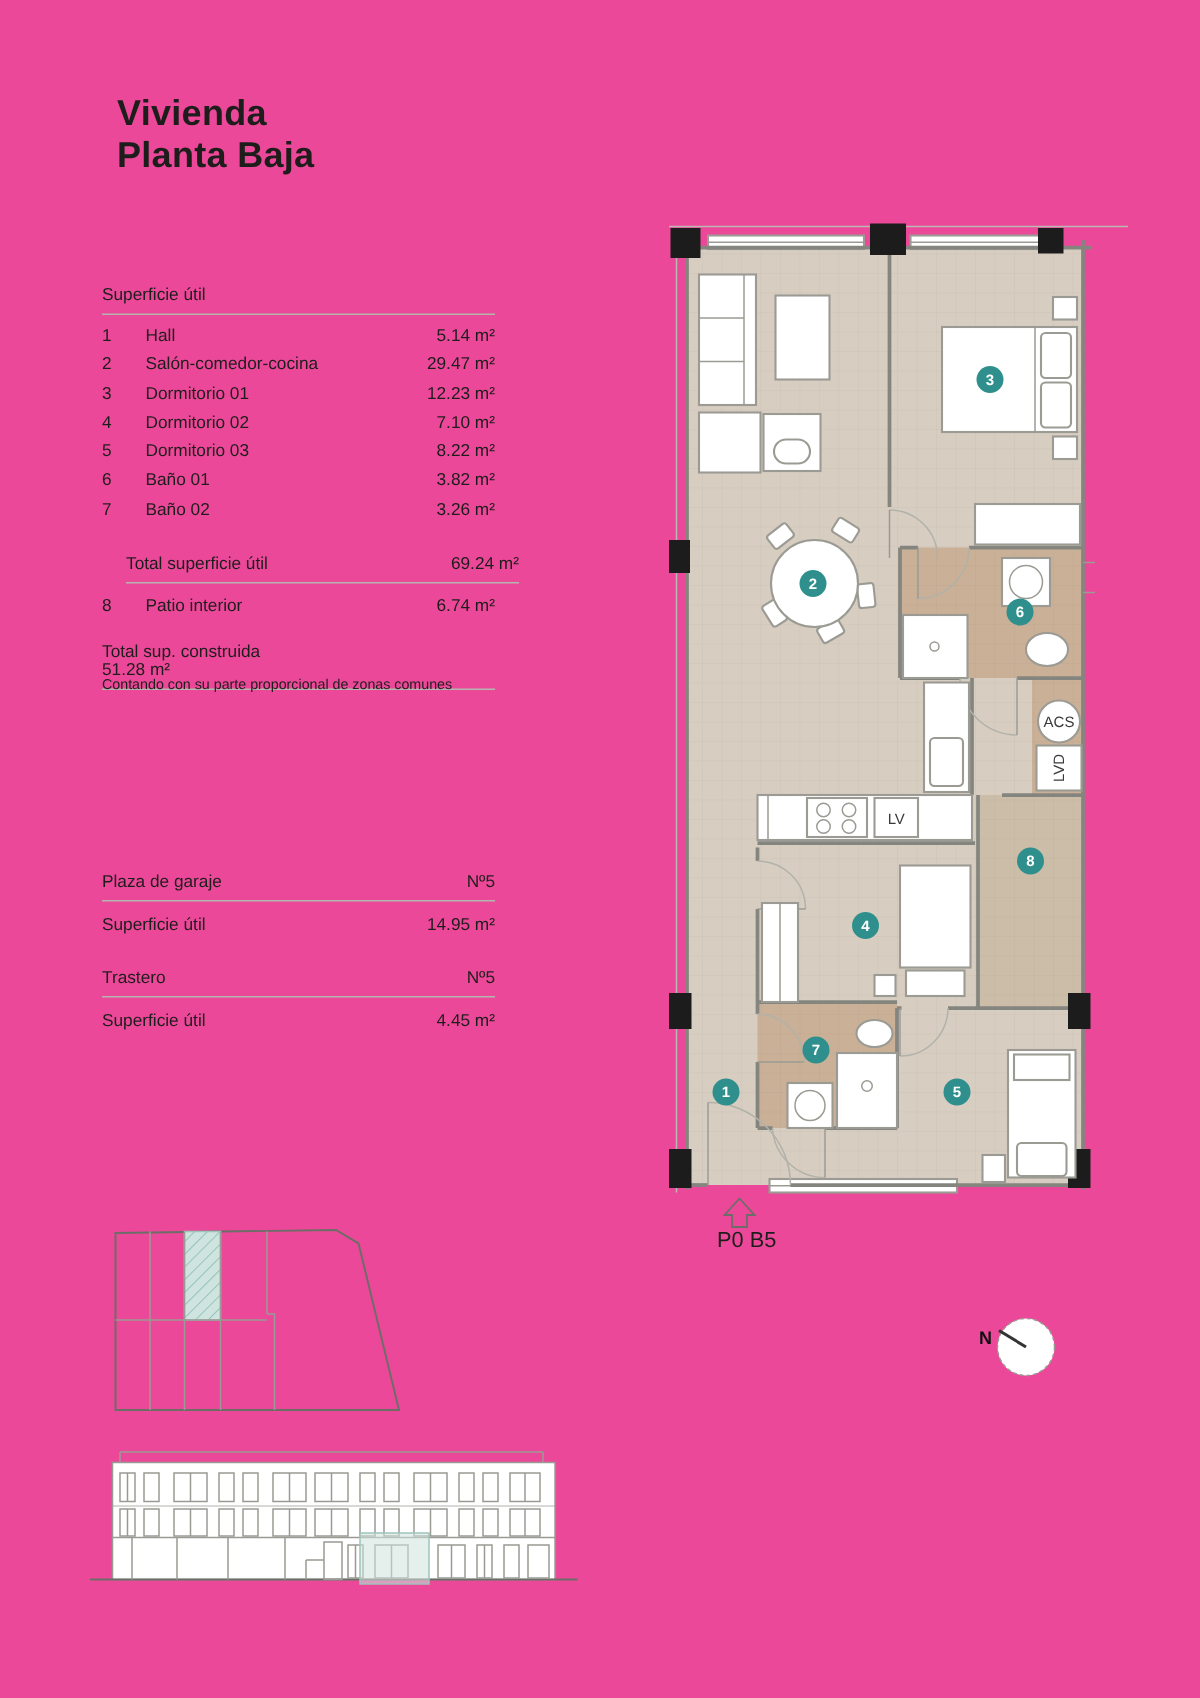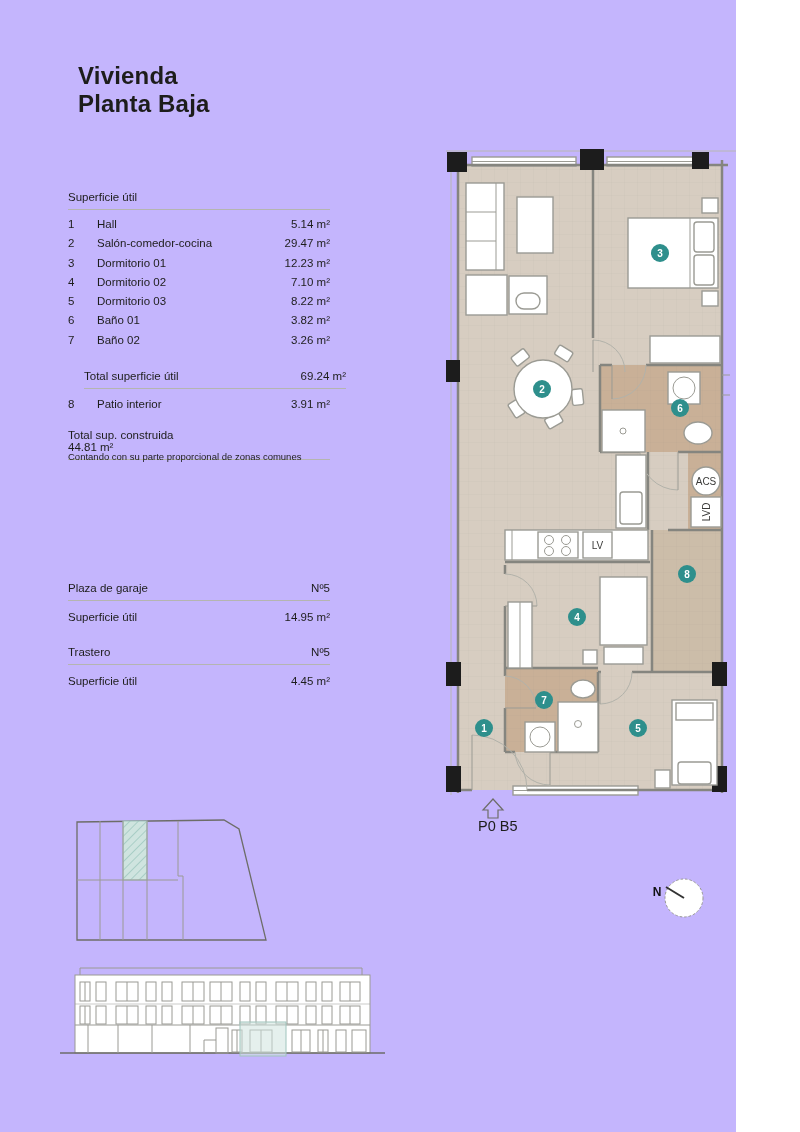--- a/index.html
+++ b/index.html
@@ -1,17 +1,17 @@
 <!DOCTYPE html>
 <html><head>
 <meta charset="utf-8">
 <style>
   html,body{margin:0;padding:0;background:#ffffff;}
   body{font-family:"Liberation Sans", sans-serif; color:#1d1d1b;}
-  .page{position:relative;width:736px;height:1132px;background:#c4b5fd;overflow:hidden;}
+  .page{position:relative;width:800px;height:1132px;background:#ec4899;overflow:hidden;}
 
   
   .title{position:absolute;left:78px;top:62px;font-size:24px;font-weight:bold;line-height:28px;letter-spacing:.2px;}
   .col{position:absolute;left:68px;width:262px;font-size:11.5px;}
   .rule{border-bottom:1px solid #b5b5b0;}
   .lblrow{display:flex;justify-content:space-between;padding-bottom:6px;}
   .row{display:flex;align-items:baseline;height:19.3px;}
   .row .num{width:29px;}
   .row .name{flex:1;}
   .row .val{}
@@ -84,27 +84,27 @@
 
   <div class="col rule lblrow" style="top:370px;margin-left:16px;">
     <span>Total superficie útil</span>
     <span>69.24 m²</span>
   </div>
 
   <div class="col" style="top:398px;">
     <div class="row">
         <span class="num">8</span>
         <span class="name">Patio interior</span>
-        <span class="val">3.91 m²</span>
+        <span class="val">6.74 m²</span>
       </div>
   </div>
 
   <div class="col rule lblrow" style="top:429px;flex-direction:column;">
     <span>Total sup. construida</span>
-    <span>44.81 m²</span>
+    <span>51.28 m²</span>
   </div>
 
   <div class="disclaimer">Contando con su parte proporcional de zonas comunes</div>
 
   <div class="col rule lblrow" style="top:582px;">
     <span>Plaza de garaje</span>
     <span>Nº5</span>
   </div>
   <div class="col lblrow" style="top:611px;">
     <span>Superficie útil</span>

